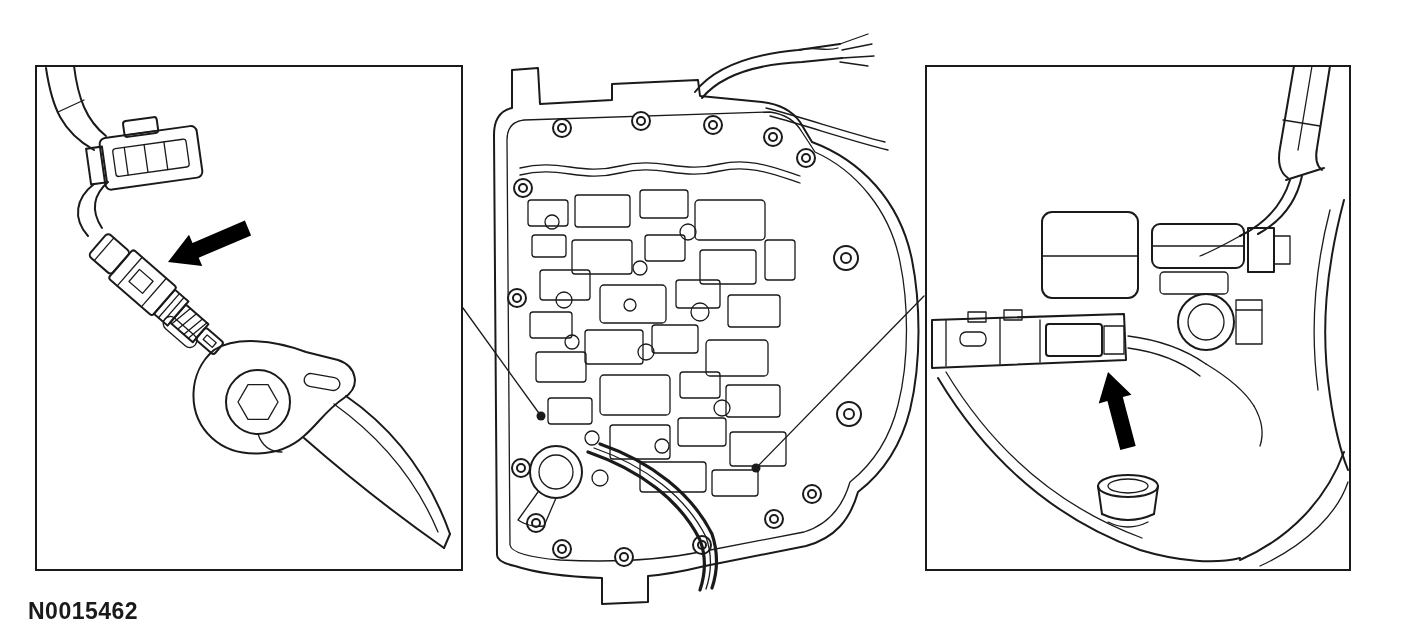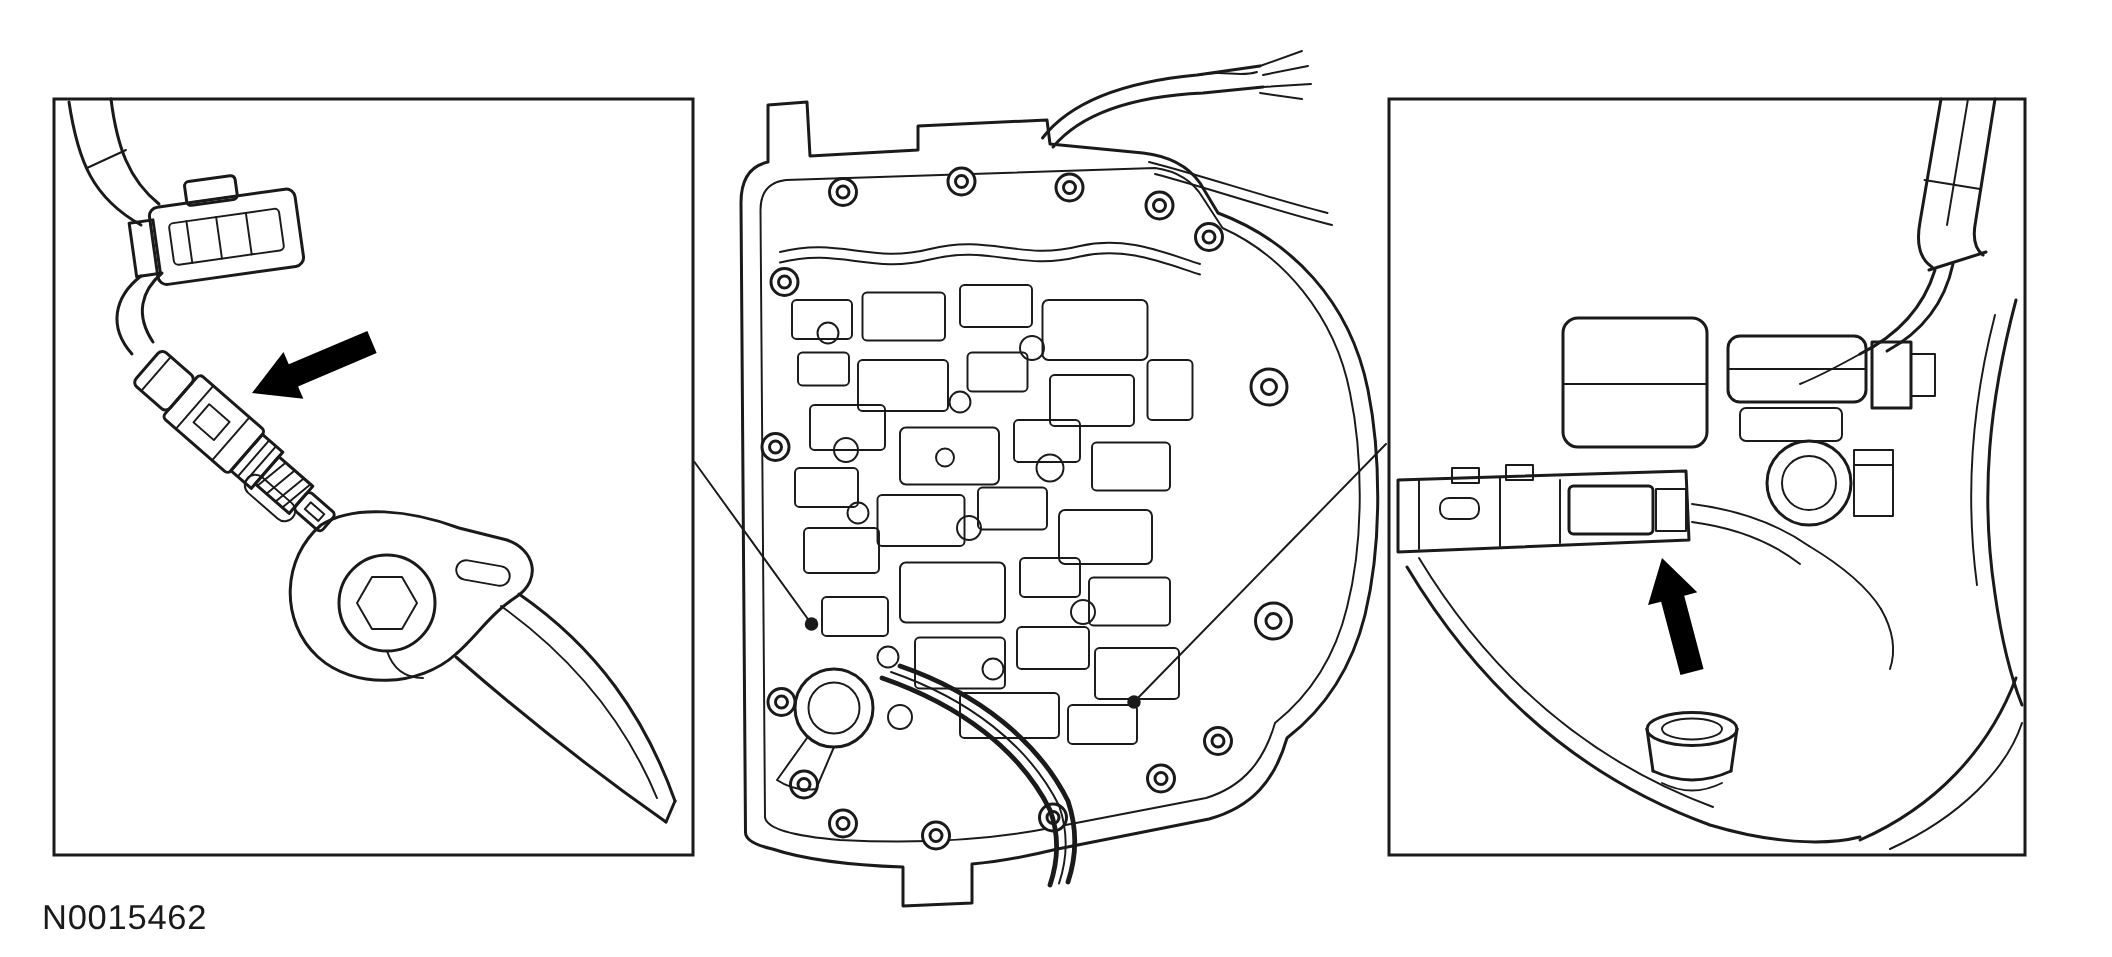--- a/index.html
+++ b/index.html
@@ -62,20 +62,21 @@
     stroke-width: 2;
   }
   .ref-label {
     position: absolute;
     left: 28px;
     top: 598px;
     font-size: 23px;
     letter-spacing: 0.5px;
     color: var(--line-color, #1a1a1a);
     font-family: "Liberation Sans", sans-serif;
+    font-weight: bold;
   }
 </style>
 </head>
 <body>
 
 <div class="screenshot">
 
   <svg class="figure-svg" width="1408" height="638" viewBox="0 0 1408 638" xmlns="http://www.w3.org/2000/svg">
 
     <defs>

